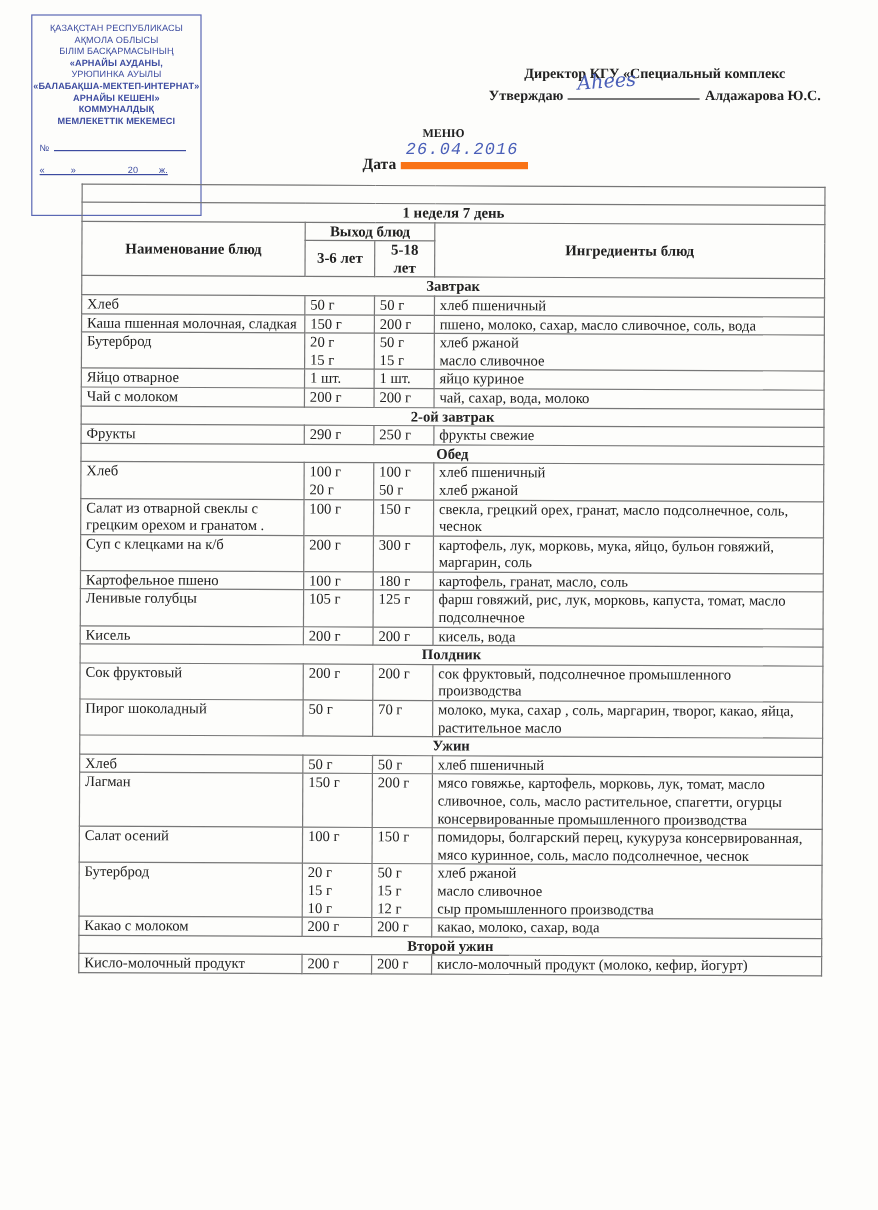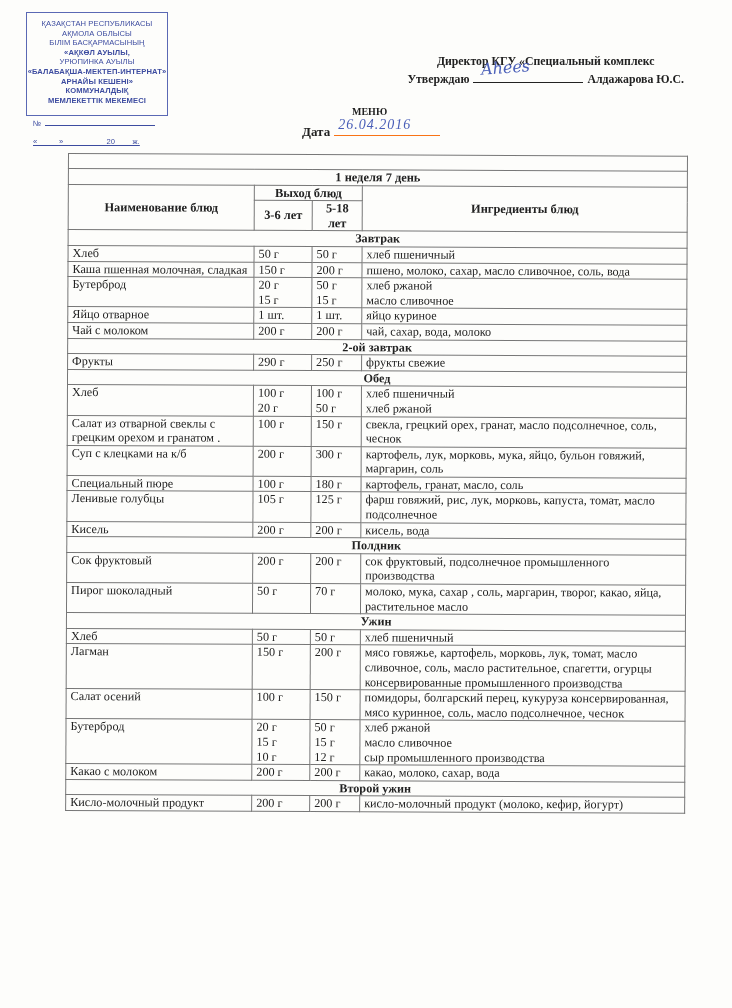--- a/index.html
+++ b/index.html
@@ -1,21 +1,21 @@
 <!DOCTYPE html>
 <html><head>
 <meta charset="utf-8">
 <style>
   html, body { margin: 0; padding: 0; }
   body {
     width: 732px; height: 1008px; background: #fdfdfb; position: relative; overflow: hidden;
     font-family: "Liberation Serif", "DejaVu Serif", serif; color: #222;
   }
   .stamp {
-    position: absolute; left: 26px; top: 12px; width: 142px; height: 104px;
+    position: absolute; left: 26px; top: 12px; width: 142px; height: 168px;
     border: 1.5px solid #5a68b4; color: #3d4ca0;
     font-family: "Liberation Sans", "DejaVu Sans", sans-serif; font-size: 7.6px; line-height: 9.6px;
     text-align: center; padding-top: 6px; box-sizing: border-box; letter-spacing: 0.1px;
   }
   .stamp .line { display: block; }
   .stamp .bold { font-weight: bold; }
   .stamp .num { position: absolute; left: 6px; top: 106px; text-align: left; width: 130px; }
   .stamp .num .rule { display:inline-block; width: 110px; border-bottom: 1px solid #3d4ca0; margin-left: 4px; }
   .stamp .datehint { position: absolute; left: 6px; top: 124px; width: 130px; text-align: left; text-decoration: underline; }
   .approve {
@@ -24,21 +24,21 @@
   }
   .approve .row { display: block; }
   .approve .sigrow { position: relative; }
   .sigline { display: inline-block; width: 110px; border-bottom: 1px solid #222; margin: 0 4px; position: relative; height: 12px; vertical-align: baseline; }
   .signature {
     position: absolute; left: 8px; top: -10px; color: #4a5fb8; font-family: "DejaVu Serif", serif;
     font-style: italic; font-size: 16px; font-weight: normal; transform: rotate(-4deg);
   }
   .menu-title { position: absolute; left: 352px; top: 106px; font-weight: bold; font-size: 10px; }
   .date-row { position: absolute; left: 302px; top: 121px; font-weight: bold; font-size: 13px; }
-  .date-row .dline { display: inline-block; width: 106px; border-bottom: 1px solid #f97316; margin-left: 4px; position: relative; height: 14px; vertical-align: baseline; }
+  .date-row .dline { display: inline-block; width: 106px; border-bottom: 6px solid #f97316; margin-left: 4px; position: relative; height: 14px; vertical-align: baseline; font-family: Liberation Mono, monospace; }
   .date-hand { position: absolute; left: 4px; top: -4px; color: #4a5fb8; font-style: italic; font-weight: normal; font-size: 14px; letter-spacing: 1px; }
 
   table.menu {
     position: absolute; left: 68px; top: 153px; width: 620px;
     border-collapse: collapse; font-size: 12.2px; line-height: 14.6px; table-layout: fixed;
     transform: rotate(0.25deg); transform-origin: left top;
   }
   table.menu td, table.menu th { border: 1px solid #777; padding: 0 4px; vertical-align: top; }
   table.menu th { font-weight: bold; text-align: center; vertical-align: middle; font-size: 12.4px; }
   .col-name { width: 186px; }
@@ -49,21 +49,21 @@
   .multi span { display: block; }
   .blank-cell { height: 14px; }
 </style>
 </head>
 <body>
 
 <div class="stamp">
   <span class="line">ҚАЗАҚСТАН РЕСПУБЛИКАСЫ</span>
   <span class="line">АҚМОЛА ОБЛЫСЫ</span>
   <span class="line">БІЛІМ БАСҚАРМАСЫНЫҢ</span>
-  <span class="line bold">«АҚКӨЛ АУЫЛЫ,</span>
+  <span class="line bold">«АРНАЙЫ АУДАНЫ,</span>
   <span class="line">УРЮПИНКА АУЫЛЫ</span>
   <span class="line bold">«БАЛАБАҚША-МЕКТЕП-ИНТЕРНАТ»</span>
   <span class="line bold">АРНАЙЫ КЕШЕНІ»</span>
   <span class="line bold">КОММУНАЛДЫҚ</span>
   <span class="line bold">МЕМЛЕКЕТТІК МЕКЕМЕСІ</span>
   <div class="num"><span>№</span><span class="rule"></span></div>
   <div class="datehint">«_____»__________20____ж.</div>
 </div>
 
 <div class="approve">
@@ -220,21 +220,21 @@
           <span>200 г</span>
         </td>
         <td class="multi">
           <span>300 г</span>
         </td>
         <td class="multi ingr">
           <span>картофель, лук, морковь, мука, яйцо, бульон говяжий, маргарин, соль</span>
         </td>
       </tr>
       <tr>
-        <td>Специальный пюре</td>
+        <td>Картофельное пшено</td>
         <td class="multi">
           <span>100 г</span>
         </td>
         <td class="multi">
           <span>180 г</span>
         </td>
         <td class="multi ingr">
           <span>картофель, гранат, масло, соль</span>
         </td>
       </tr>

